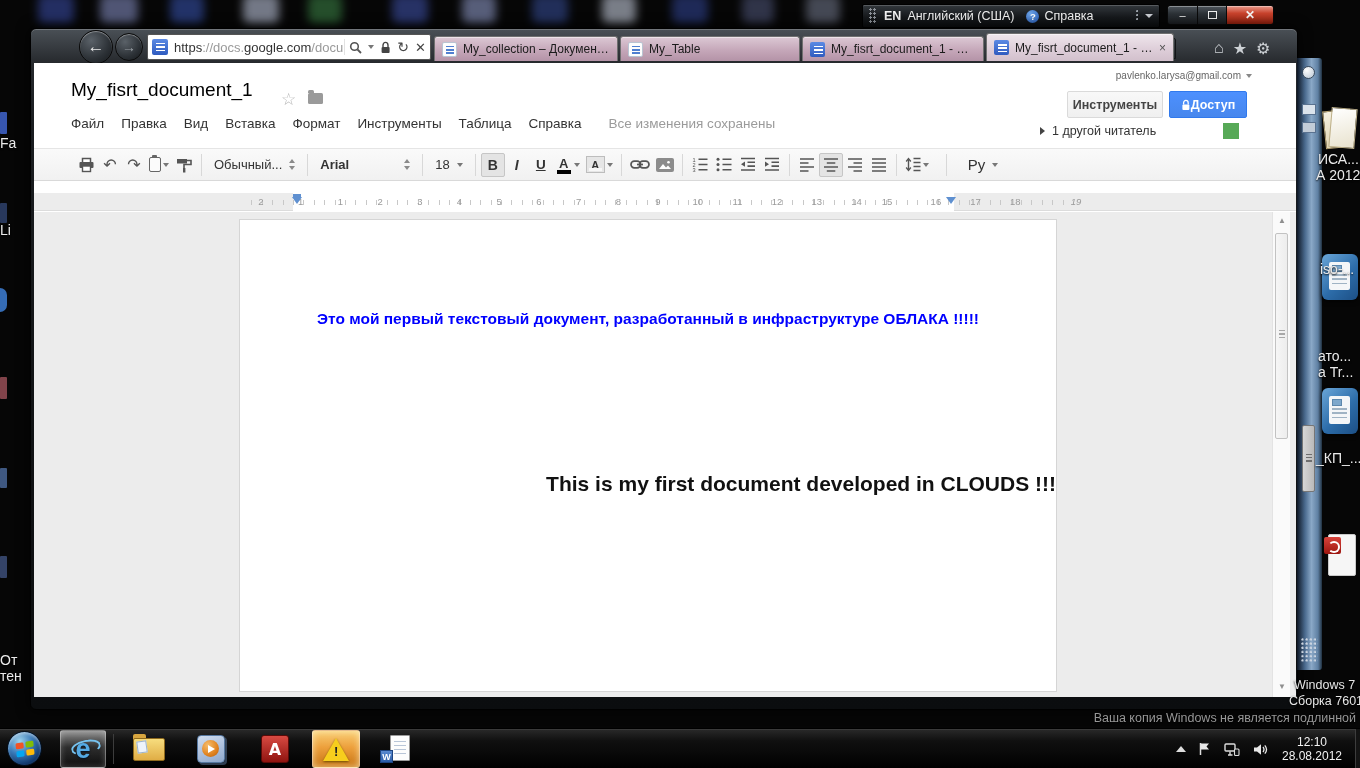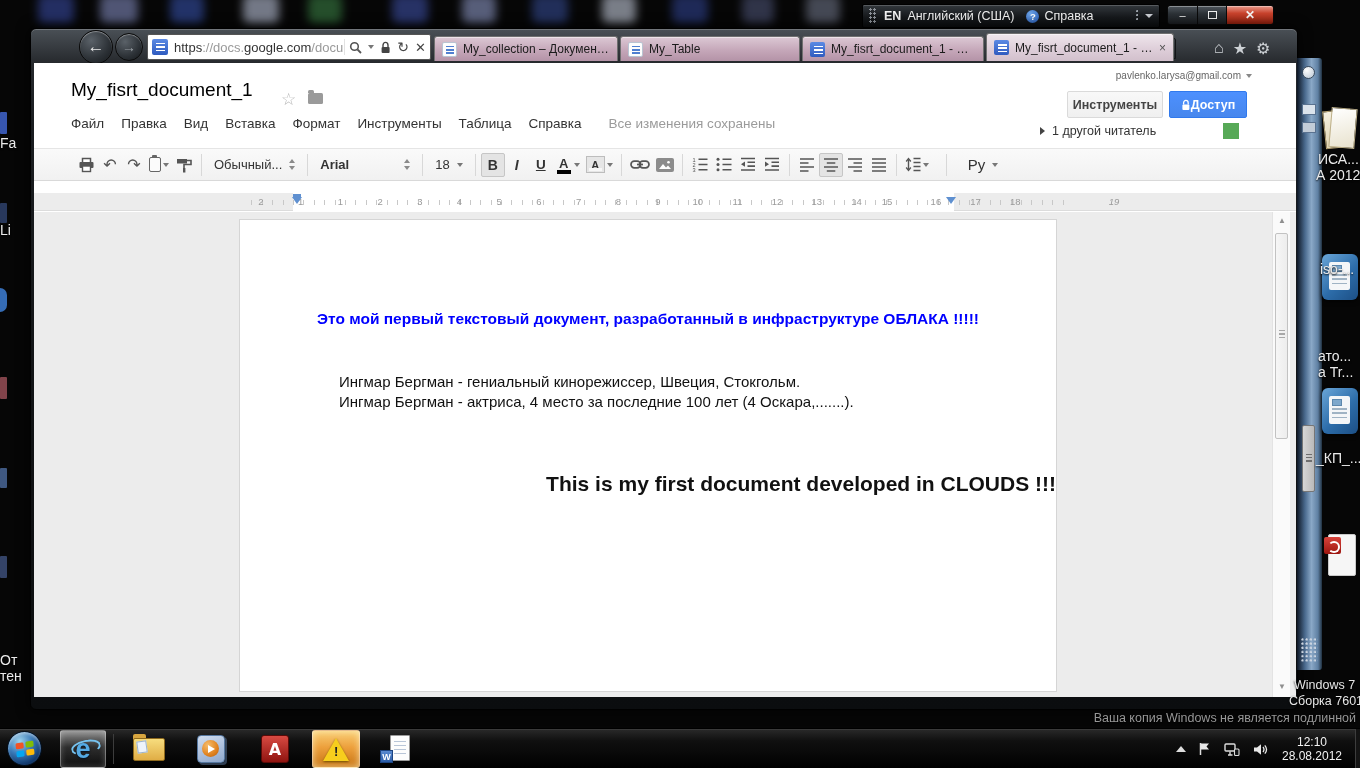--- a/index.html
+++ b/index.html
@@ -472,31 +472,29 @@
             <span class="rn" style="left: 624px;">9</span>
             <span class="rn" style="left: 663.7px;">10</span>
             <span class="rn" style="left: 703.4px;">11</span>
             <span class="rn" style="left: 743.1px;">12</span>
             <span class="rn" style="left: 782.8px;">13</span>
             <span class="rn" style="left: 822.5px;">14</span>
             <span class="rn" style="left: 853px;">15</span>
             <span class="rn" style="left: 901.9px;">16</span>
             <span class="rn" style="left: 941.6px;">17</span>
             <span class="rn" style="left: 981.3px;">18</span>
-            <span class="rn" style="left: 1080px; font-style: italic;">19</span>
+            <span class="rn" style="left: 1042px; font-style: italic;">19</span>
           </div>
         <div class="rmark l"></div>
         <div class="rmark r"></div>
       </div>
 
       <div class="canvas">
         <div class="page">
           <div class="blue-head" style="color: rgb(0, 0, 255);">Это мой первый текстовый документ, разработанный в инфраструктуре ОБЛАКА !!!!!</div>
-          <div class="bodyline l1">Ингмар Бергман - гениальный кинорежиссер, Швеция, Стокгольм.</div>
-          <div class="bodyline l2">Ингмар Бергман - актриса, 4 место за последние 100 лет (4 Оскара,.......).</div>
           <div class="en-head">This is my first document developed in CLOUDS !!!</div>
         </div>
       </div>
 
       <div class="dscroll">
         <div class="arr" style="top:4px">▲</div>
         <div class="dthumb">
             <span class="grips"></span>
           </div>
         <div class="arr" style="bottom:6px">▼</div>

